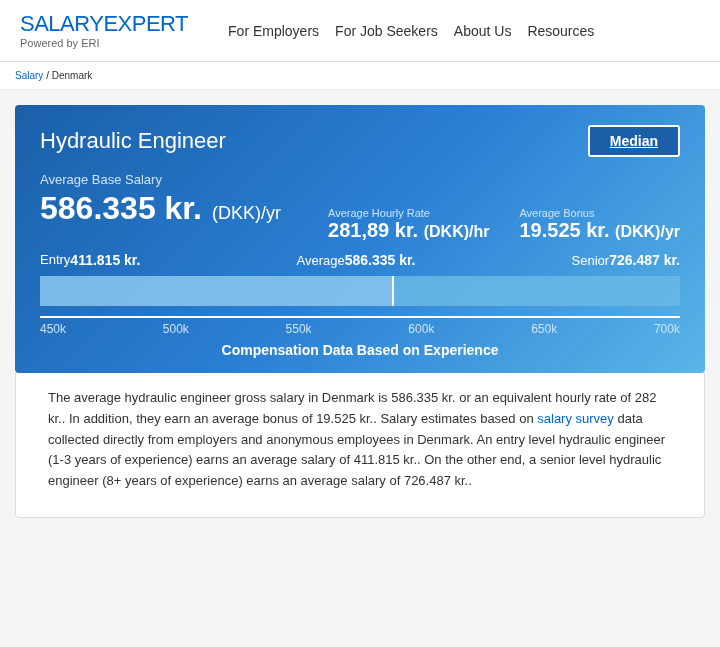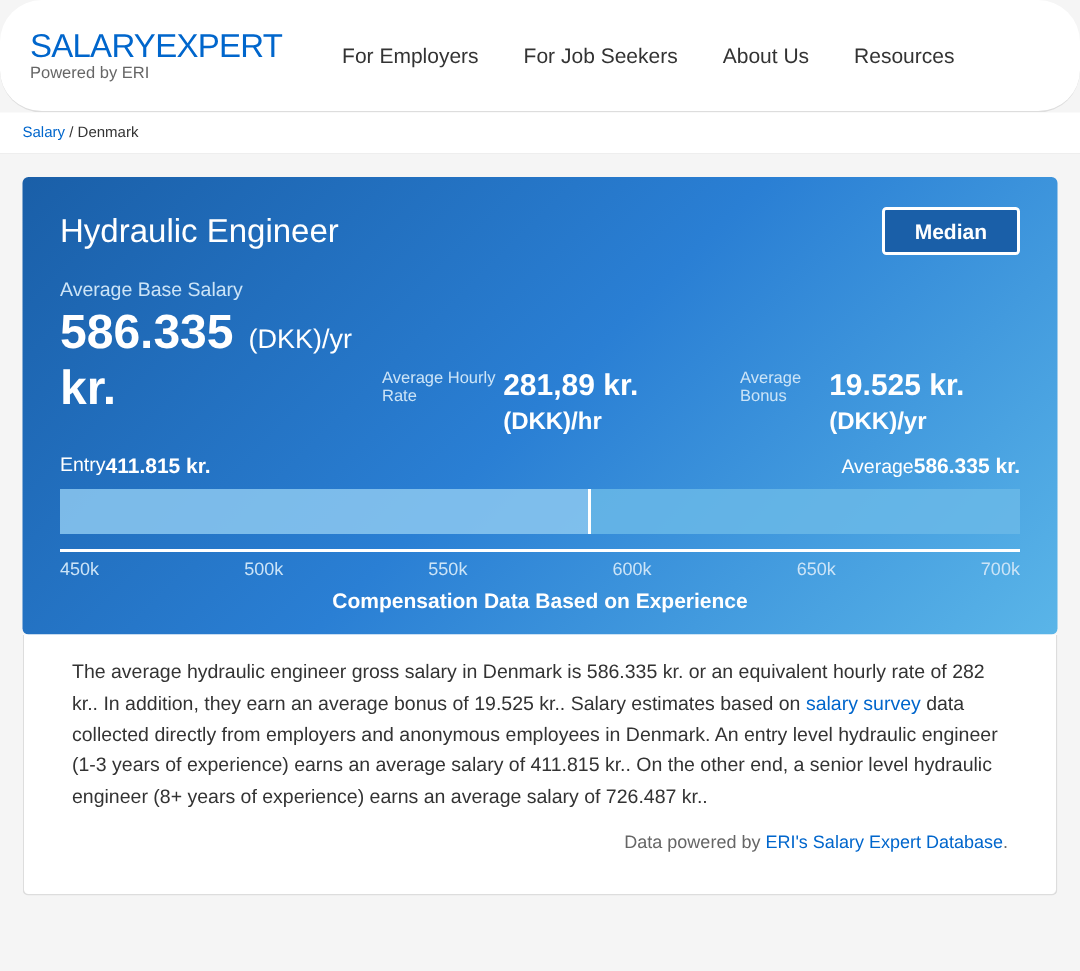--- a/index.html
+++ b/index.html
@@ -5,33 +5,32 @@
     * { box-sizing: border-box; margin: 0; padding: 0; }
     body { font-family: Arial, sans-serif; background: #f5f5f5; width: 720px; }
 
     
     .header {
       background: #fff;
       border-bottom: 1px solid #ddd;
       display: flex;
       align-items: center;
       padding: 0 20px;
-      height: 75px;
-      border-radius: 28px;
+      height: 62px;
     }
     .logo-area {
       display: flex;
       flex-direction: column;
       margin-right: 40px;
       line-height: 1.1;
     }
     .logo-salary { font-size: 22px; font-weight: bold; color: #003399; letter-spacing: -0.5px; }
     .logo-salary span { color: #0066cc; font-weight: normal; }
     .logo-sub { font-size: 11px; color: #666; }
-    .nav { display: flex; gap: 30px; align-items: center; }
+    .nav { display: flex; gap: 16px; align-items: center; }
     .nav a { text-decoration: none; color: #333; font-size: 14px; font-weight: 500; }
 
     
     .breadcrumb {
       padding: 8px 15px;
       font-size: 10px;
       color: #333;
       background: #fff;
       border-bottom: 1px solid #eee;
     }
@@ -74,35 +73,36 @@
       border: none;
       outline: none;
     }
     .toggle-btn.inactive {
       background: #fff;
       color: #1a5fa8;
     }
     .toggle-btn.active {
       background: #1a5fa8;
       color: #fff;
+      text-decoration: underline;
     }
 
     
     .salary-section { margin-bottom: 15px; }
     .avg-label { font-size: 13px; color: #cce4f7; margin-bottom: 3px; }
     .main-salary { font-size: 32px; font-weight: bold; color: #fff; display: flex; align-items: baseline; gap: 10px; }
     .main-salary .unit { font-size: 18px; font-weight: normal; }
 
     
     .salary-row {
       display: flex;
       align-items: flex-end;
       gap: 20px;
     }
-    .stat-group { display: flex; }
+    .stat-group { display: flex; flex-direction: column; }
     .stat-label { font-size: 11px; color: #cce4f7; }
     .stat-value { font-size: 20px; font-weight: bold; color: #fff; }
     .stat-value .small { font-size: 16px; font-weight: bold; }
 
     .stats-inline { display: flex; gap: 30px; align-items: flex-start; margin-left: auto; }
 
     
     .experience-section { margin-top: 10px; }
     .exp-labels {
       display: flex;
@@ -243,20 +243,24 @@
     <div class="experience-section">
       <div class="exp-labels">
         <div class="exp-col left">
           <span>Entry</span>
           <span class="val">411.815 kr.</span>
         </div>
         <div class="exp-col">
           <span>Average</span>
           <span class="val">586.335 kr.</span>
         </div>
+        <div class="exp-col right">
+          <span>Senior</span>
+          <span class="val">726.487 kr.</span>
+        </div>
       </div>
 
       <div class="bar-container">
         <div class="bar-track">
 
           <div class="bar-left" style="width: 55%;"></div>
           <div class="bar-divider"></div>
           <div class="bar-right" style="flex: 1;"></div>
         </div>
       </div>
@@ -272,17 +276,14 @@
       </div>
 
       <div class="chart-title">Compensation Data Based on Experience</div>
     </div>
   </div>
 
   <div class="description-section">
     <p>
       <span>The average hydraulic engineer gross salary in Denmark is 586.335 kr. or an equivalent hourly rate of 282 kr.. In addition, they earn an average bonus of 19.525 kr.. Salary estimates based on </span><a href="#">salary survey</a><span> data collected directly from employers and anonymous employees in Denmark. An entry level hydraulic engineer (1-3 years of experience) earns an average salary of 411.815 kr.. On the other end, a senior level hydraulic engineer (8+ years of experience) earns an average salary of 726.487 kr..</span>
     </p>
-    <p class="data-credit">
-      <span>Data powered by </span><a href="#">ERI's Salary Expert Database</a><span>.</span>
-    </p>
   </div>
 </div>
 
 </body></html>

